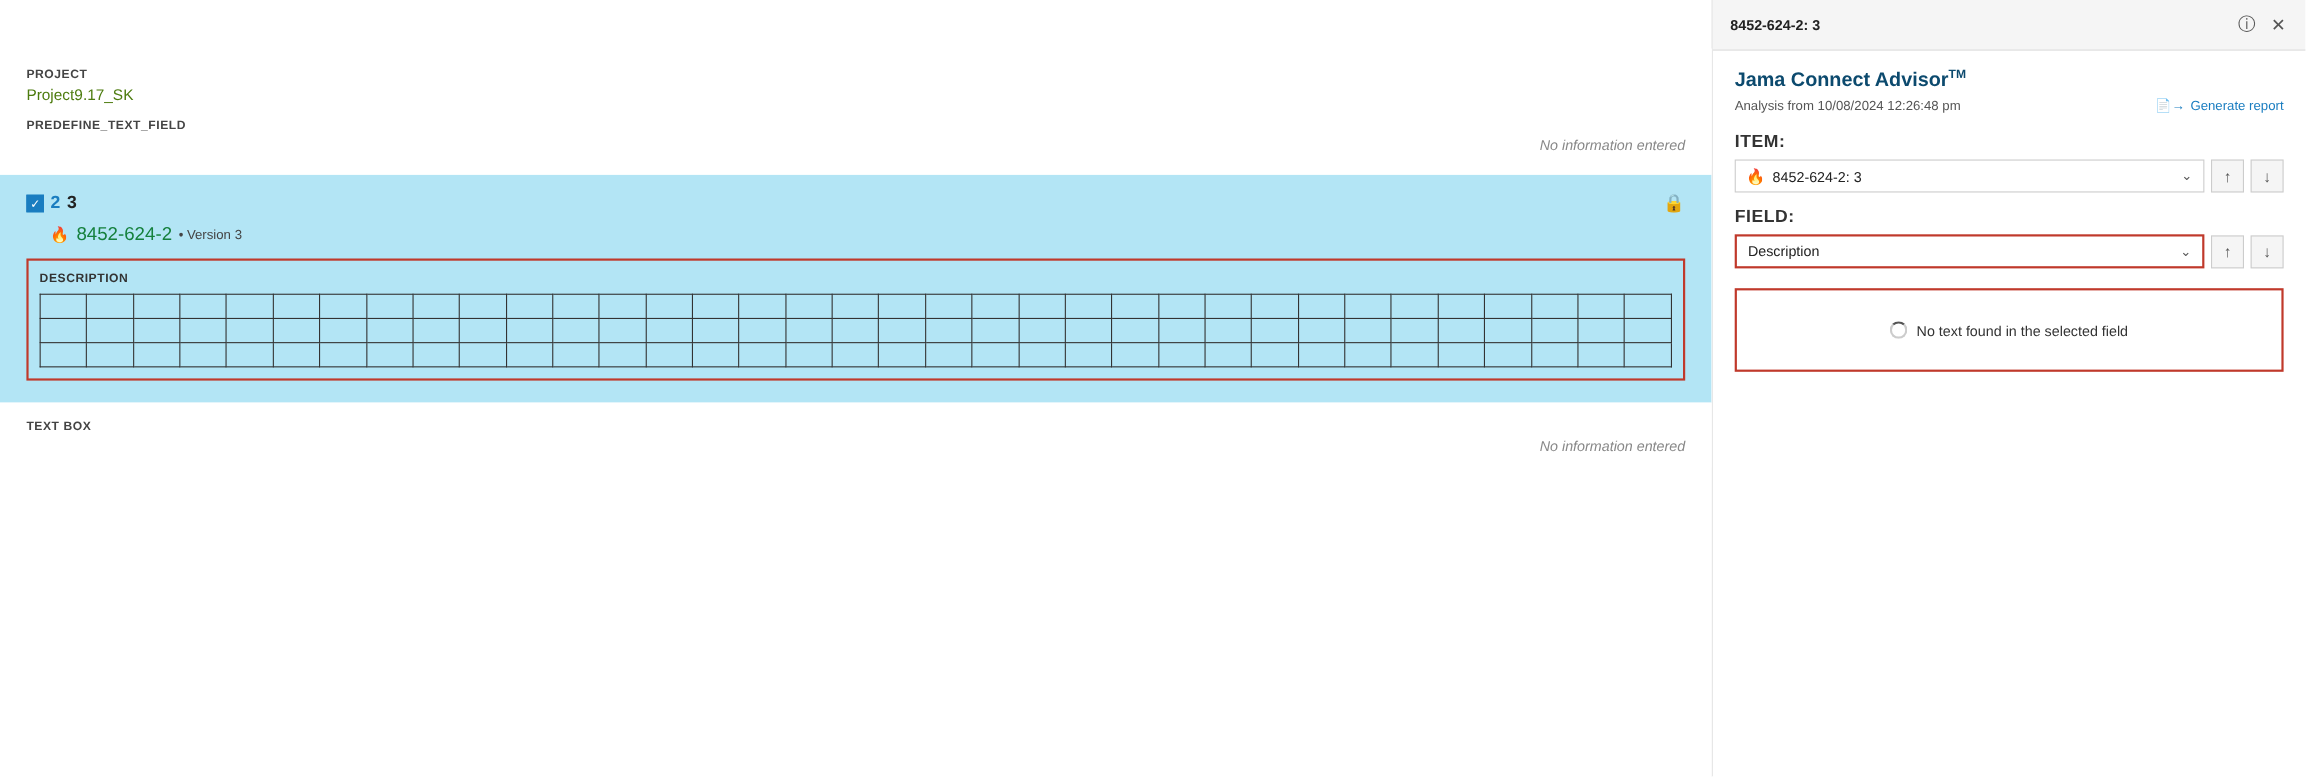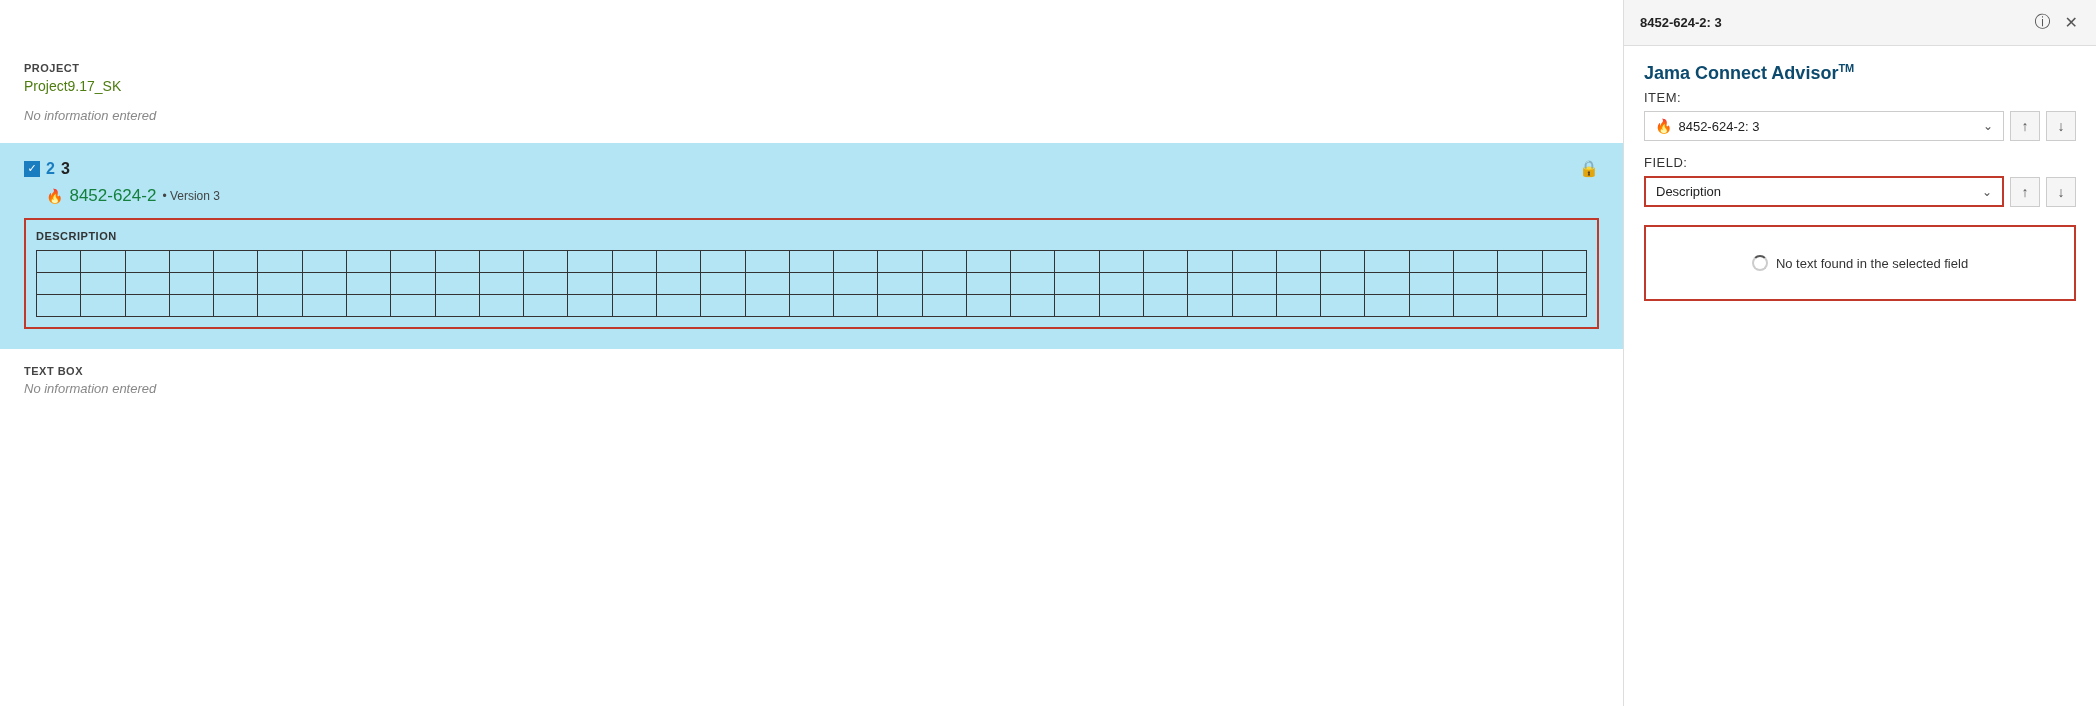--- a/index.html
+++ b/index.html
@@ -46,20 +46,21 @@
       font-weight: 700;
       color: #444;
       letter-spacing: 0.5px;
       margin-bottom: 4px;
     }
 
     .field-empty {
       font-size: 13px;
       color: #888;
       font-style: italic;
+      text-align: right;
     }
 
     
     .item-card {
       background: #b3e5f5;
       padding: 16px 24px 20px 24px;
       margin-top: 8px;
     }
 
     .item-header {
@@ -157,21 +158,21 @@
     }
 
     
     .textbox-section {
       padding: 16px 24px 12px 24px;
       background: #fff;
     }
 
     
     .right-panel {
-      width: 473px;
+      width: 540px;
       border-left: 1px solid #ddd;
       background: #fff;
       display: flex;
       flex-direction: column;
       flex-shrink: 0;
     }
 
     .panel-header {
       display: flex;
       align-items: center;
@@ -236,22 +237,22 @@
       align-items: center;
       gap: 5px;
       background: none;
       border: none;
       color: #1a7dc0;
       font-size: 12px;
       cursor: pointer;
     }
 
     .section-label {
-      font-size: 13px;
-      font-weight: 400;
+      font-size: 16px;
+      font-weight: 700;
       color: #333;
       letter-spacing: 0.5px;
       margin-bottom: 6px;
     }
 
     .item-select-row {
       display: flex;
       align-items: center;
       gap: 6px;
       margin-bottom: 14px;
@@ -347,20 +348,21 @@
       flex-shrink: 0;
     }
   </style>
 </head>
 <body>
 
 <div class="left-panel">
   <div class="project-section">
     <div class="project-label">PROJECT</div>
     <div class="project-name">Project9.17_SK</div>
+    <div class="field-label">PREDEFINE_TEXT_FIELD</div>
     <div class="field-empty">No information entered</div>
   </div>
 
   <div class="item-card">
     <div class="item-header">
       <div class="item-title-row">
         <div class="checkbox">✓</div>
         <span class="item-number-blue">2</span>
         <span class="item-number-dark">3</span>
       </div>
@@ -505,20 +507,27 @@
       <button class="icon-btn">ⓘ</button>
       <button class="icon-btn">✕</button>
     </div>
   </div>
 
   <div class="panel-body">
     <div class="advisor-title">
       <span>Jama Connect Advisor</span><sup>TM</sup>
     </div>
 
+    <div class="analysis-row">
+      <span class="analysis-text">Analysis from 10/08/2024 12:26:48 pm</span>
+      <button class="generate-report-btn">
+        <span>📄→</span>
+        <span>Generate report</span>
+      </button>
+    </div>
 
     <div class="section-label">ITEM:</div>
     <div class="item-select-row">
       <div class="item-select-wrapper">
         <span class="flame">🔥</span>
         <span class="select-text">8452-624-2: 3</span>
         <span class="chevron">⌄</span>
       </div>
       <button class="nav-btn">↑</button>
       <button class="nav-btn">↓</button>

